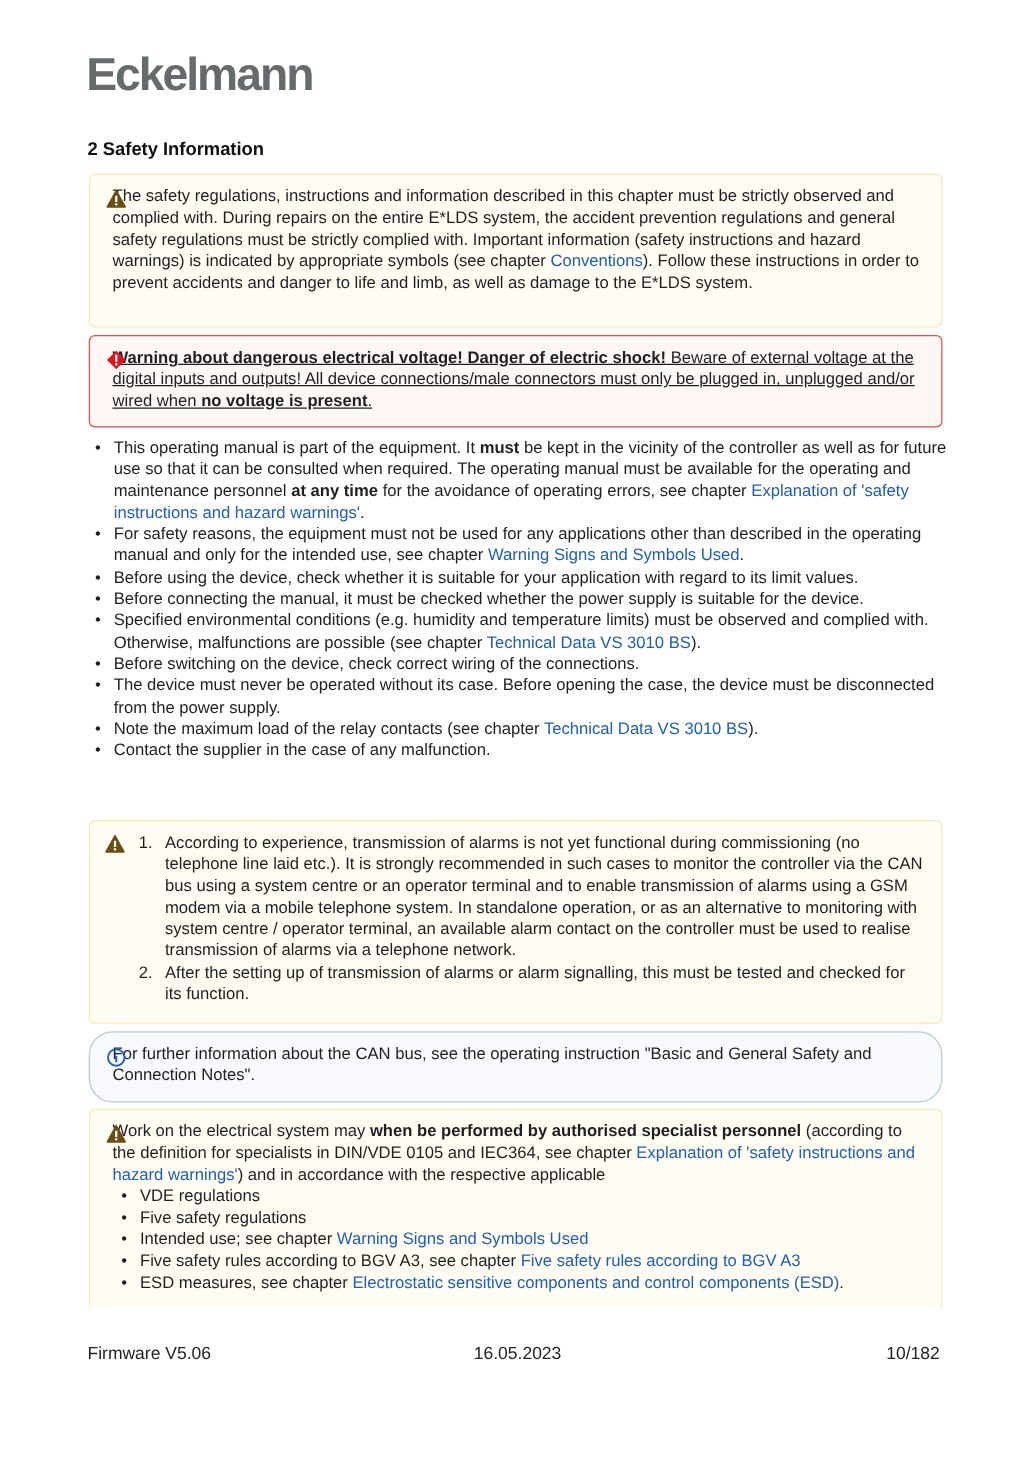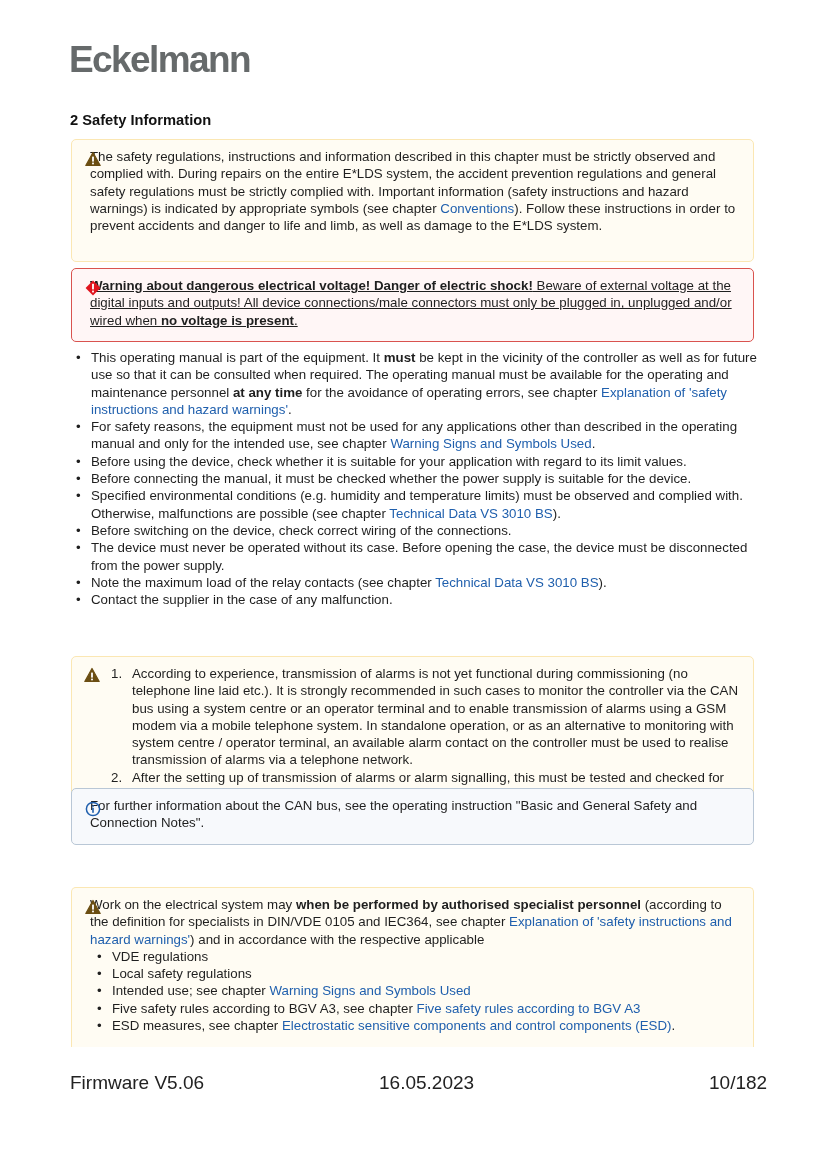--- a/index.html
+++ b/index.html
@@ -30,21 +30,21 @@
   b { font-weight: bold; }
   ul.bullets { margin: 0; padding: 0; list-style: none; }
   ul.bullets li { position: relative; padding-left: 20px; }
   ul.bullets li::before { content: "•"; position: absolute; left: 5px; top: 0; }
   ol.numbered { margin: 0; padding: 0; list-style: none; }
   ol.numbered li { position: relative; padding-left: 20px; }
   ol.numbered li .num { position: absolute; left: 0; top: 0; }
   .main-list { position: absolute; left: 71px; top: 349px; width: 690px; }
   .sub-list { margin-top: 4px; }
   .sub-list li { padding-left: 20px; }
-  .footer { position: absolute; top: 1074px; font-size: 19px; color: #222; }
+  .footer { position: absolute; top: 1074px; font-size: 14px; color: #222; }
 </style>
 </head>
 <body>
 
 <div class="logo">Eckelmann</div>
 <div class="heading">2 Safety Information</div>
 
 <div class="box warn" style="top:139px; height:123px;">
   <svg class="icon" viewBox="0 0 16 16">
     <path d="M8 1.5 L15.2 14.5 H0.8 Z" fill="#6b4e12" stroke="#6b4e12" stroke-linejoin="round" stroke-width="1.2"></path>
@@ -98,41 +98,41 @@
       <span class="num" style="left:5px;">1.</span>
       <span>According to experience, transmission of alarms is not yet functional during commissioning (no telephone line laid etc.). It is strongly recommended in such cases to monitor the controller via the CAN bus using a system centre or an operator terminal and to enable transmission of alarms using a GSM modem via a mobile telephone system. In standalone operation, or as an alternative to monitoring with system centre / operator terminal, an available alarm contact on the controller must be used to realise transmission of alarms via a telephone network.</span>
     </li>
     <li style="padding-left:26px;">
       <span class="num" style="left:5px;">2.</span>
       <span>After the setting up of transmission of alarms or alarm signalling, this must be tested and checked for its function.</span>
     </li>
   </ol>
 </div>
 
-<div class="box info" style="top:788px; height:57px;">
+<div class="box info" style="top:825px; height:57px;border-radius:19px;">
   <svg class="icon" viewBox="0 0 16 16" style="top:12px;">
     <circle cx="8" cy="8" r="6.6" fill="none" stroke="#1f5fad" stroke-width="1.5"></circle>
     <rect x="7.2" y="6.8" width="1.6" height="5" fill="#1f5fad"></rect>
     <rect x="7.2" y="4.2" width="1.6" height="1.6" fill="#1f5fad"></rect>
   </svg>
   <div>For further information about the CAN bus, see the operating instruction "Basic and General Safety and Connection Notes".</div>
 </div>
 
 <div class="box warn" style="top:887px; height:160px; border-bottom:none; border-bottom-left-radius:0; border-bottom-right-radius:0;">
   <svg class="icon" viewBox="0 0 16 16">
     <path d="M8 1.5 L15.2 14.5 H0.8 Z" fill="#6b4e12" stroke="#6b4e12" stroke-linejoin="round" stroke-width="1.2"></path>
     <rect x="7.1" y="5.6" width="1.8" height="5" fill="#fff"></rect>
     <rect x="7.1" y="11.6" width="1.8" height="1.7" fill="#fff"></rect>
   </svg>
   <div>
     <span>Work on the electrical system may </span><b>when be performed by authorised specialist personnel</b><span> (according to the definition for specialists in DIN/VDE 0105 and IEC364, see chapter </span><a class="link">Explanation of 'safety instructions and hazard warnings'</a><span>) and in accordance with the respective applicable</span>
   </div>
   <ul class="bullets sub-list" style="margin-left:2px;">
     <li><span>VDE regulations</span></li>
-    <li><span>Local safety regulations</span></li>
+    <li><span>Five safety regulations</span></li>
     <li><span>Intended use; see chapter </span><a class="link">Warning Signs and Symbols Used</a></li>
     <li><span>Five safety rules according to BGV A3, see chapter </span><a class="link">Five safety rules according to BGV A3</a></li>
     <li><span>ESD measures, see chapter </span><a class="link">Electrostatic sensitive components and control components (ESD)</a><span>.</span></li>
   </ul>
 </div>
 
 <div class="footer" style="left:70px;">Firmware V5.06</div>
 <div class="footer" style="left:379px;">16.05.2023</div>
 <div class="footer" style="left:709px;">10/182</div>
 

